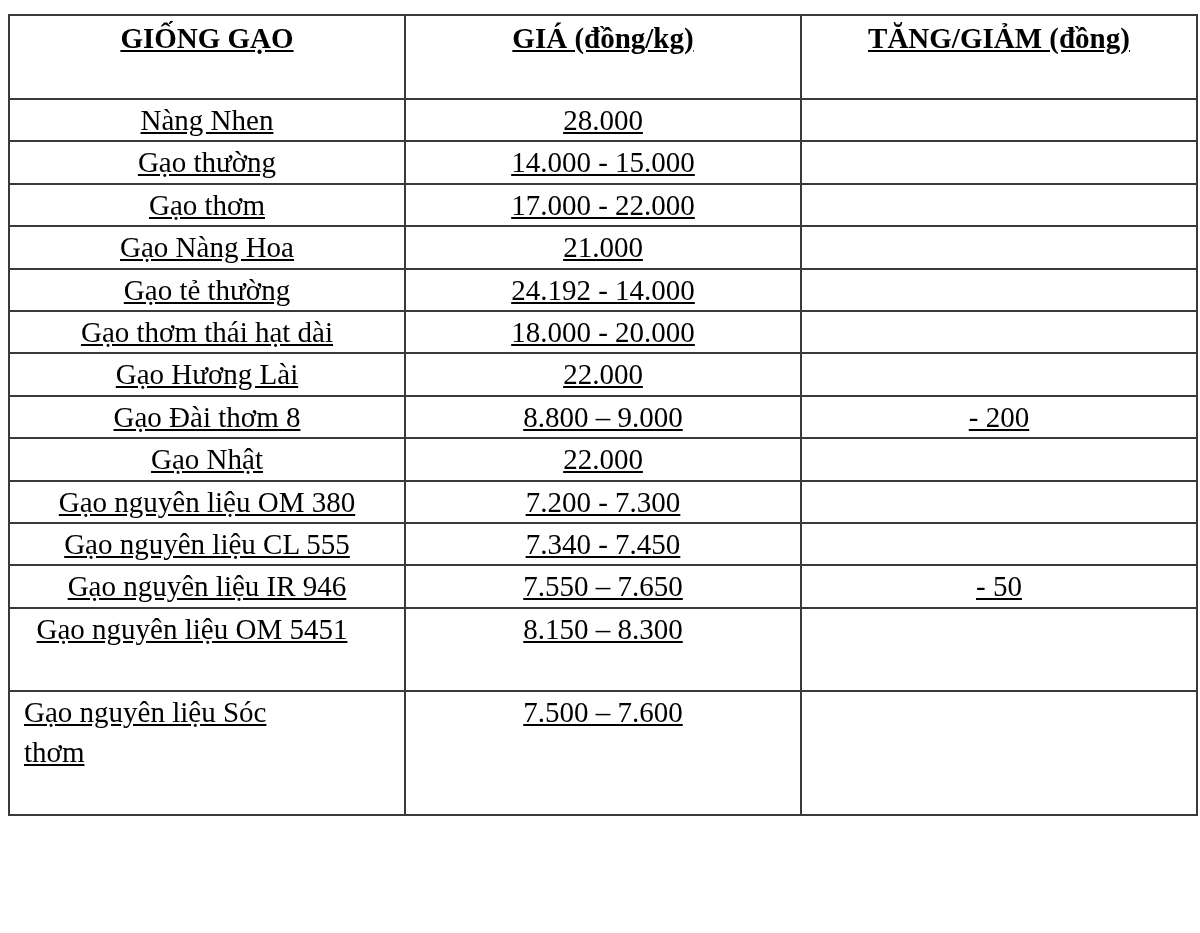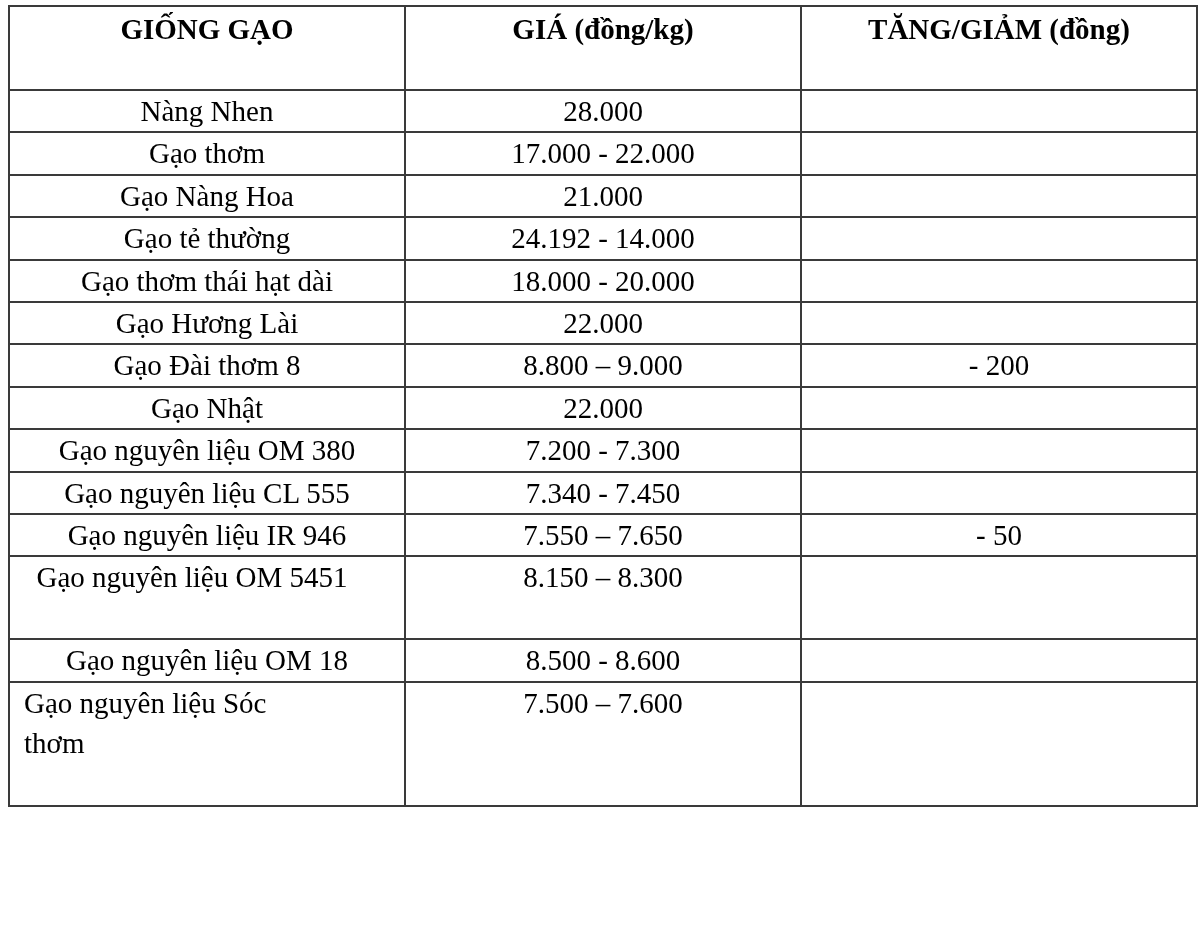--- a/index.html
+++ b/index.html
@@ -11,24 +11,25 @@
       width: 1200px;
       height: 933px;
       position: relative;
       overflow: hidden;
       font-family: "Liberation Serif", "DejaVu Serif", serif;
       color: #000000;
     }
     table.price-table {
       position: absolute;
       left: 8px;
-      top: 5px;
+      top: 14px;
       width: 1188px;
       border-collapse: collapse;
       table-layout: fixed;
+      text-decoration: underline;
     }
     table.price-table col.c1 { width: 396px; }
     table.price-table col.c2 { width: 396px; }
     table.price-table col.c3 { width: 396px; }
     table.price-table th,
     table.price-table td {
       border: 2px solid #3a3a3a;
       padding: 0 10px;
       font-size: 29px;
       line-height: 40px;
@@ -65,20 +66,25 @@
     <tr>
       <th>GIỐNG GẠO</th>
       <th>GIÁ (đồng/kg)</th>
       <th>TĂNG/GIẢM (đồng)</th>
     </tr>
   </thead>
   <tbody>
     <tr class="r1">
       <td>Nàng Nhen</td>
       <td>28.000</td>
+      <td></td>
+    </tr>
+    <tr class="r1">
+      <td>Gạo thường</td>
+      <td>14.000 - 15.000</td>
       <td></td>
     </tr>
     <tr class="r1">
       <td>Gạo thơm</td>
       <td>17.000 - 22.000</td>
       <td></td>
     </tr>
     <tr class="r1">
       <td>Gạo Nàng Hoa</td>
       <td>21.000</td>
@@ -122,24 +128,19 @@
     <tr class="r1">
       <td>Gạo nguyên liệu IR 946</td>
       <td>7.550 – 7.650</td>
       <td>- 50</td>
     </tr>
     <tr class="r2">
       <td class="name-wrap">Gạo nguyên liệu OM 5451</td>
       <td>8.150 – 8.300</td>
       <td></td>
     </tr>
-    <tr class="r1">
-      <td>Gạo nguyên liệu OM 18</td>
-      <td>8.500 - 8.600</td>
-      <td></td>
-    </tr>
     <tr class="r3">
       <td class="left" style="padding-right:70px;">Gạo nguyên liệu Sóc thơm</td>
       <td>7.500 – 7.600</td>
       <td></td>
     </tr>
   </tbody>
 </table>
 
 </body></html>

